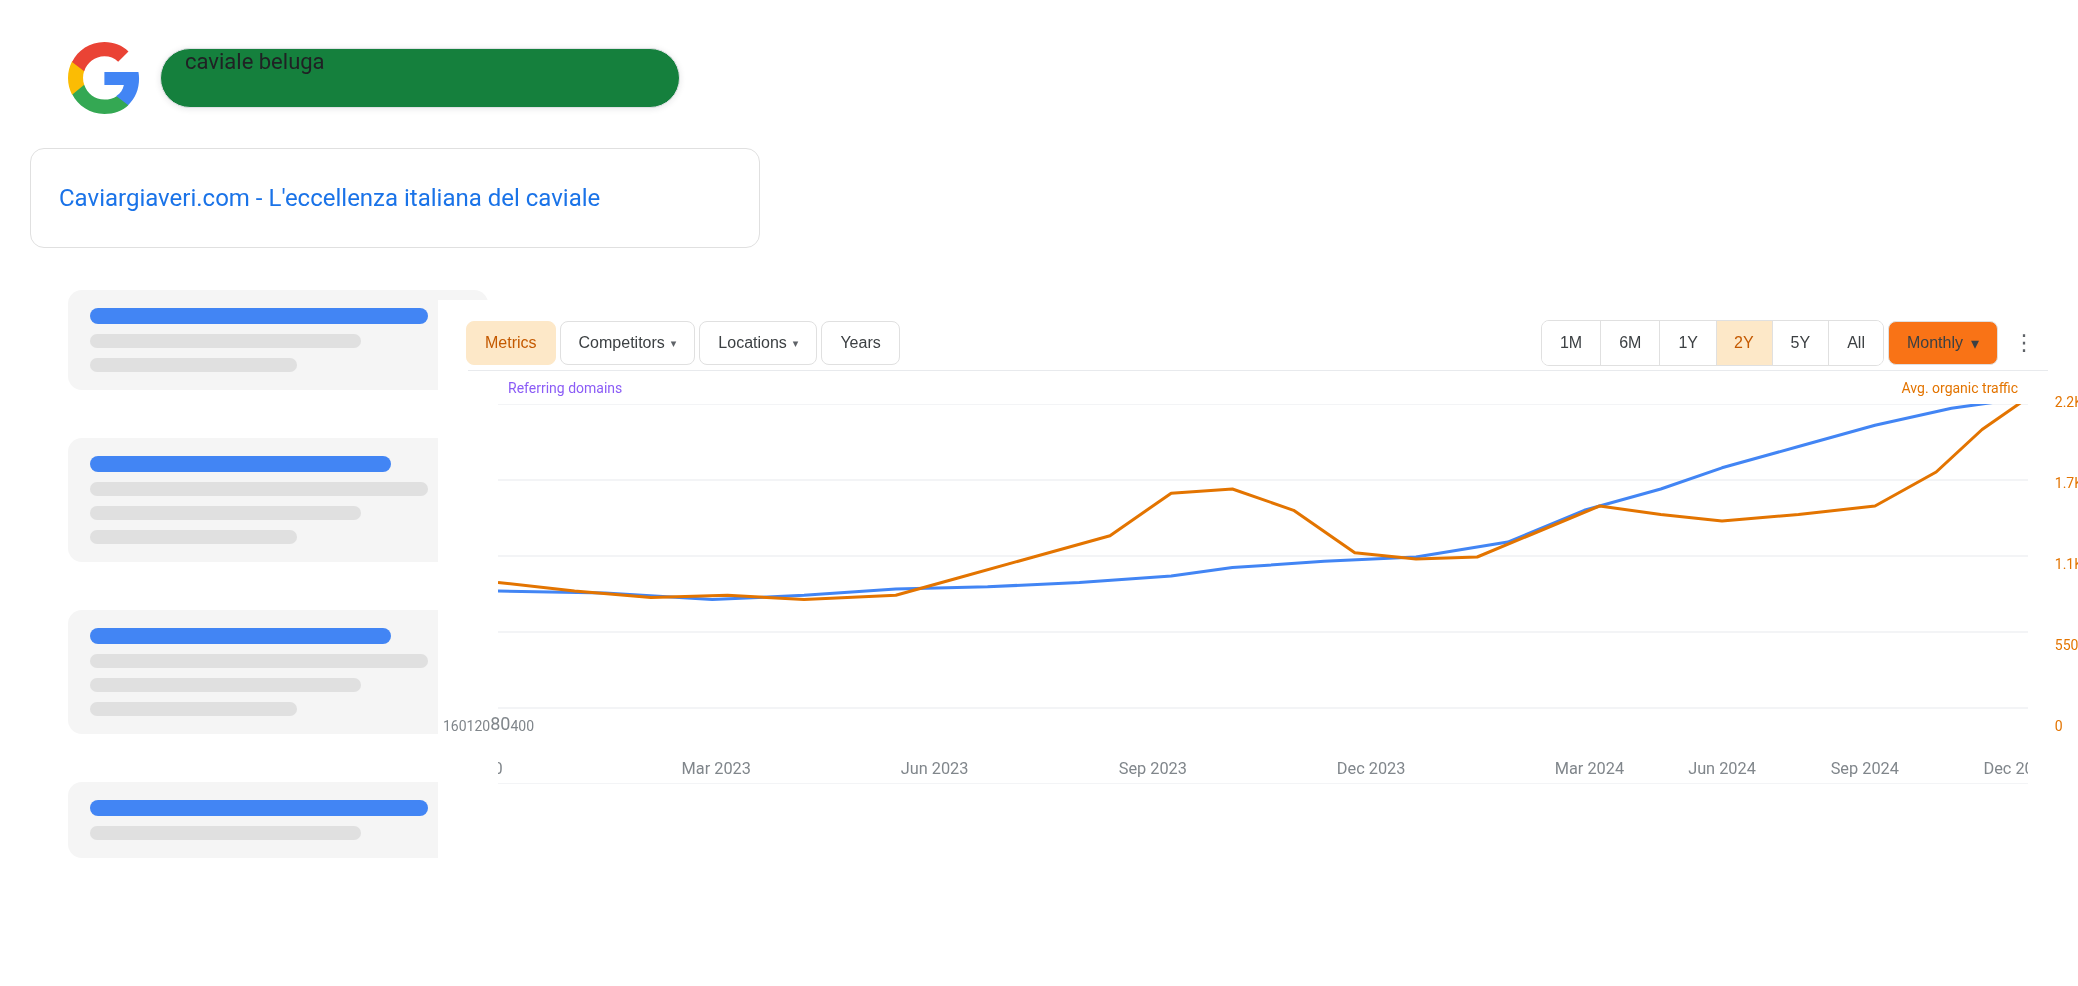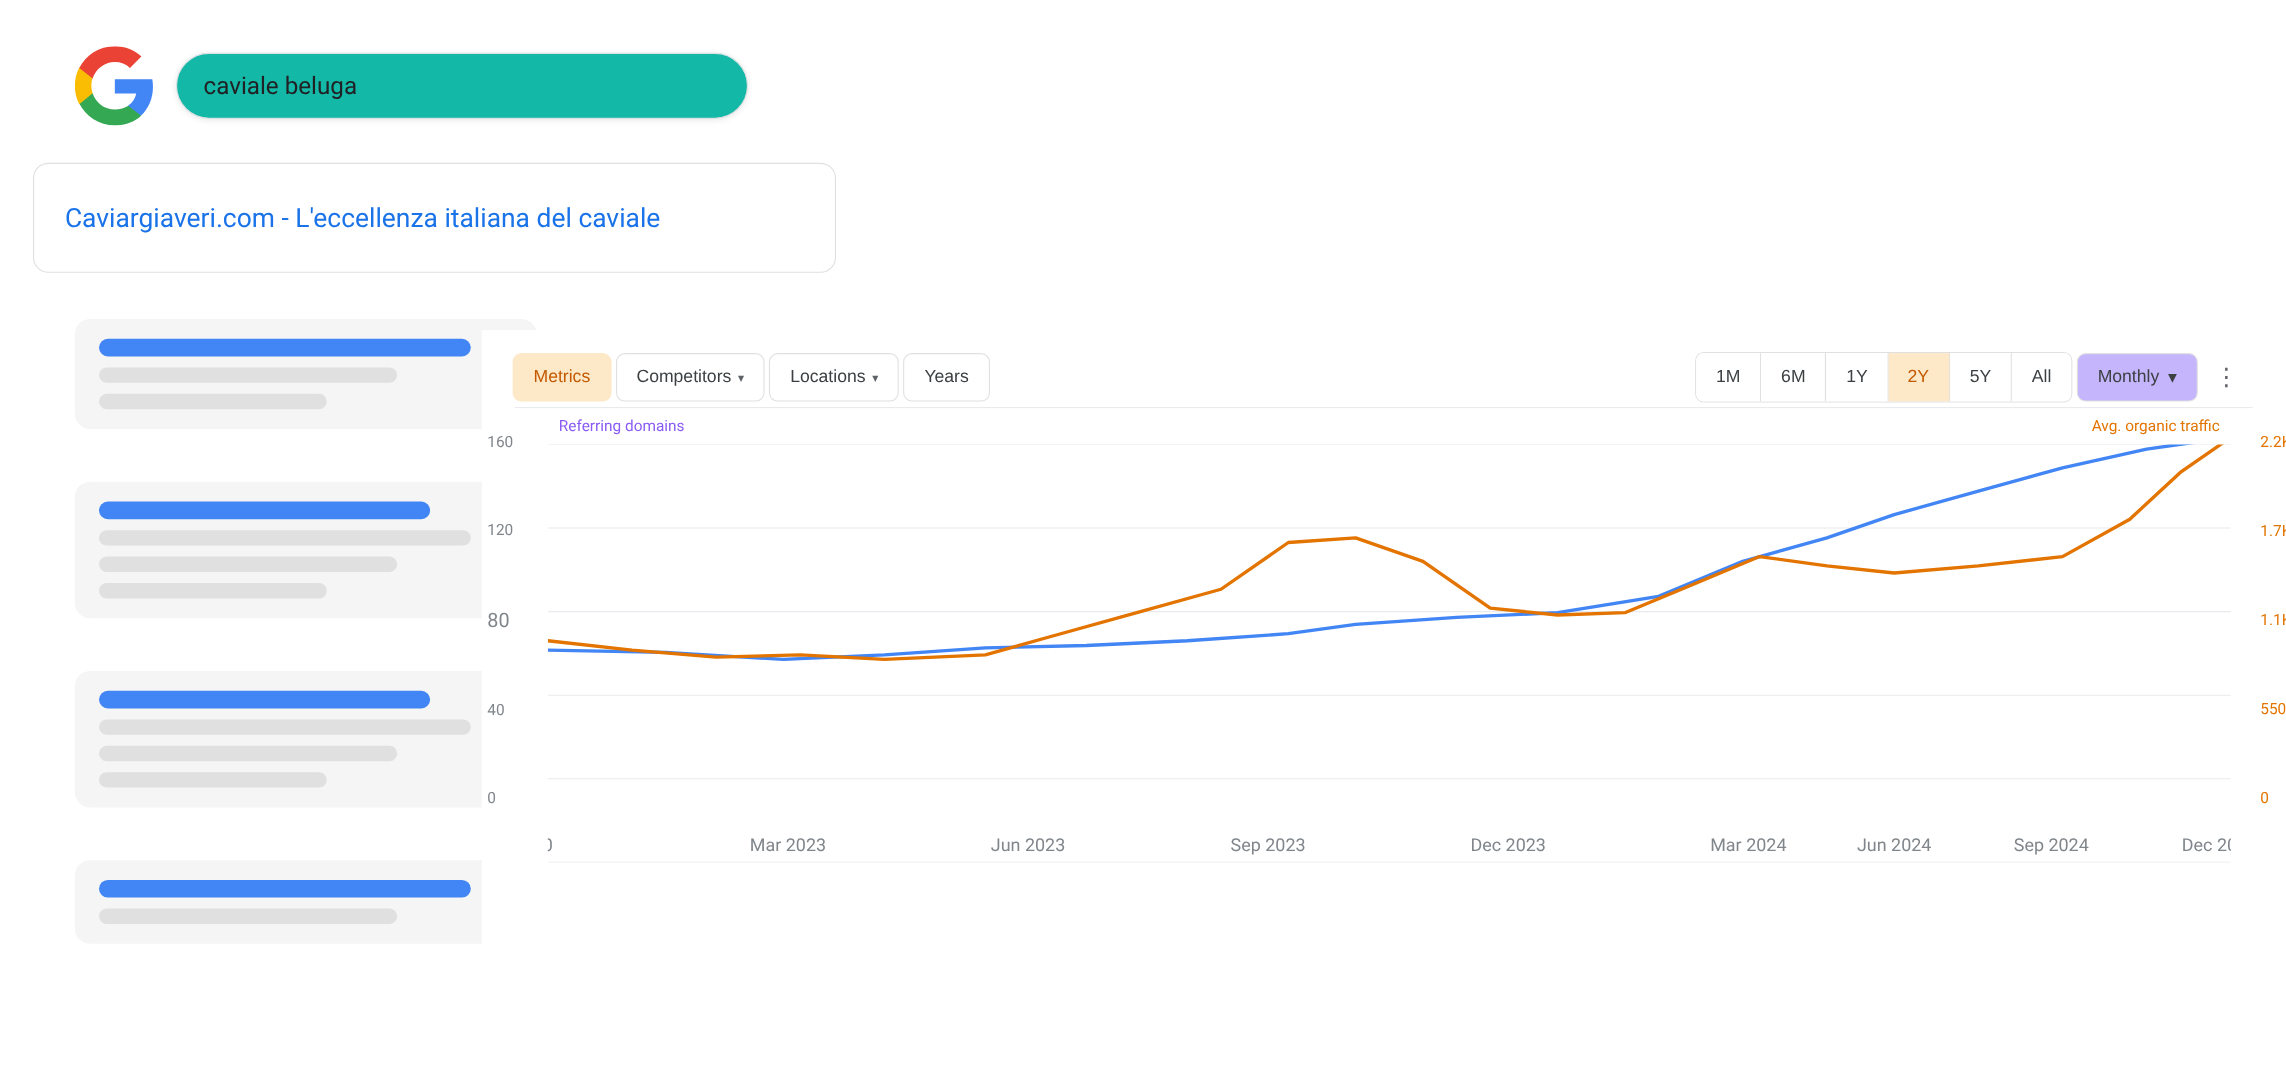--- a/index.html
+++ b/index.html
@@ -24,23 +24,23 @@
     
     .search-bar {
       position: absolute;
       top: 48px;
       left: 160px;
       width: 520px;
       height: 60px;
       border: 1.5px solid #dfe1e5;
       border-radius: 30px;
       display: flex;
-      align-items: center;
+      align-items: flex-start;
       padding: 0 24px;
-      background: #14b8a6;
+      background: #15803d;
       box-shadow: 0 1px 6px rgba(32,33,36,0.1);
     }
     .search-bar span {
       font-size: 22px;
       color: #202124;
     }
 
     
     .result-card {
       position: absolute;
@@ -176,21 +176,21 @@
     .period-btn.active {
       background: #fde8c8;
       color: #c45900;
       padding-left: 17px;
     }
 
     .monthly-btn {
       height: 44px;
       border: 1.5px solid #e0e0e0;
       border-radius: 8px;
-      background: #c4b5fd;
+      background: #f97316;
       font-size: 16px;
       color: #3c4043;
       cursor: pointer;
       padding: 0 18px;
       display: flex;
       align-items: center;
       gap: 8px;
       text-align: center;
     }
 
@@ -367,21 +367,21 @@
         <text x="428" y="370" font-size="16" fill="#80868b" text-anchor="middle">Jun 2023</text>
         <text x="642" y="370" font-size="16" fill="#80868b" text-anchor="middle">Sep 2023</text>
         <text x="856" y="370" font-size="16" fill="#80868b" text-anchor="middle">Dec 2023</text>
         <text x="1070" y="370" font-size="16" fill="#80868b" text-anchor="middle">Mar 2024</text>
         <text x="1200" y="370" font-size="16" fill="#80868b" text-anchor="middle">Jun 2024</text>
         <text x="1340" y="370" font-size="16" fill="#80868b" text-anchor="middle">Sep 2024</text>
         <text x="1490" y="370" font-size="16" fill="#80868b" text-anchor="middle">Dec 2024</text>
       </svg>
 
       
-      <div style="position:absolute; left:-55px; top:-10px; height:340px; display:flex; flex-direction:column; justify-content:space-between;">
+      <div style="position:absolute; left:-55px; top:-10px; height:340px; display:flex; flex-direction:row; justify-content:space-between;align-items:flex-end;">
         <span style="font-size:14px; color:#80868b;">160</span>
         <span style="font-size:14px; color:#80868b;">120</span>
         <span style="font-size:18px; color:#80868b;">80</span>
         <span style="font-size:14px; color:#80868b;">40</span>
         <span style="font-size:14px; color:#80868b;">0</span>
       </div>
 
       
       <div style="position:absolute; right:-55px; top:-10px; height:340px; display:flex; flex-direction:column; justify-content:space-between;">
         <span style="font-size:14px; color:#e37400;">2.2K</span>

